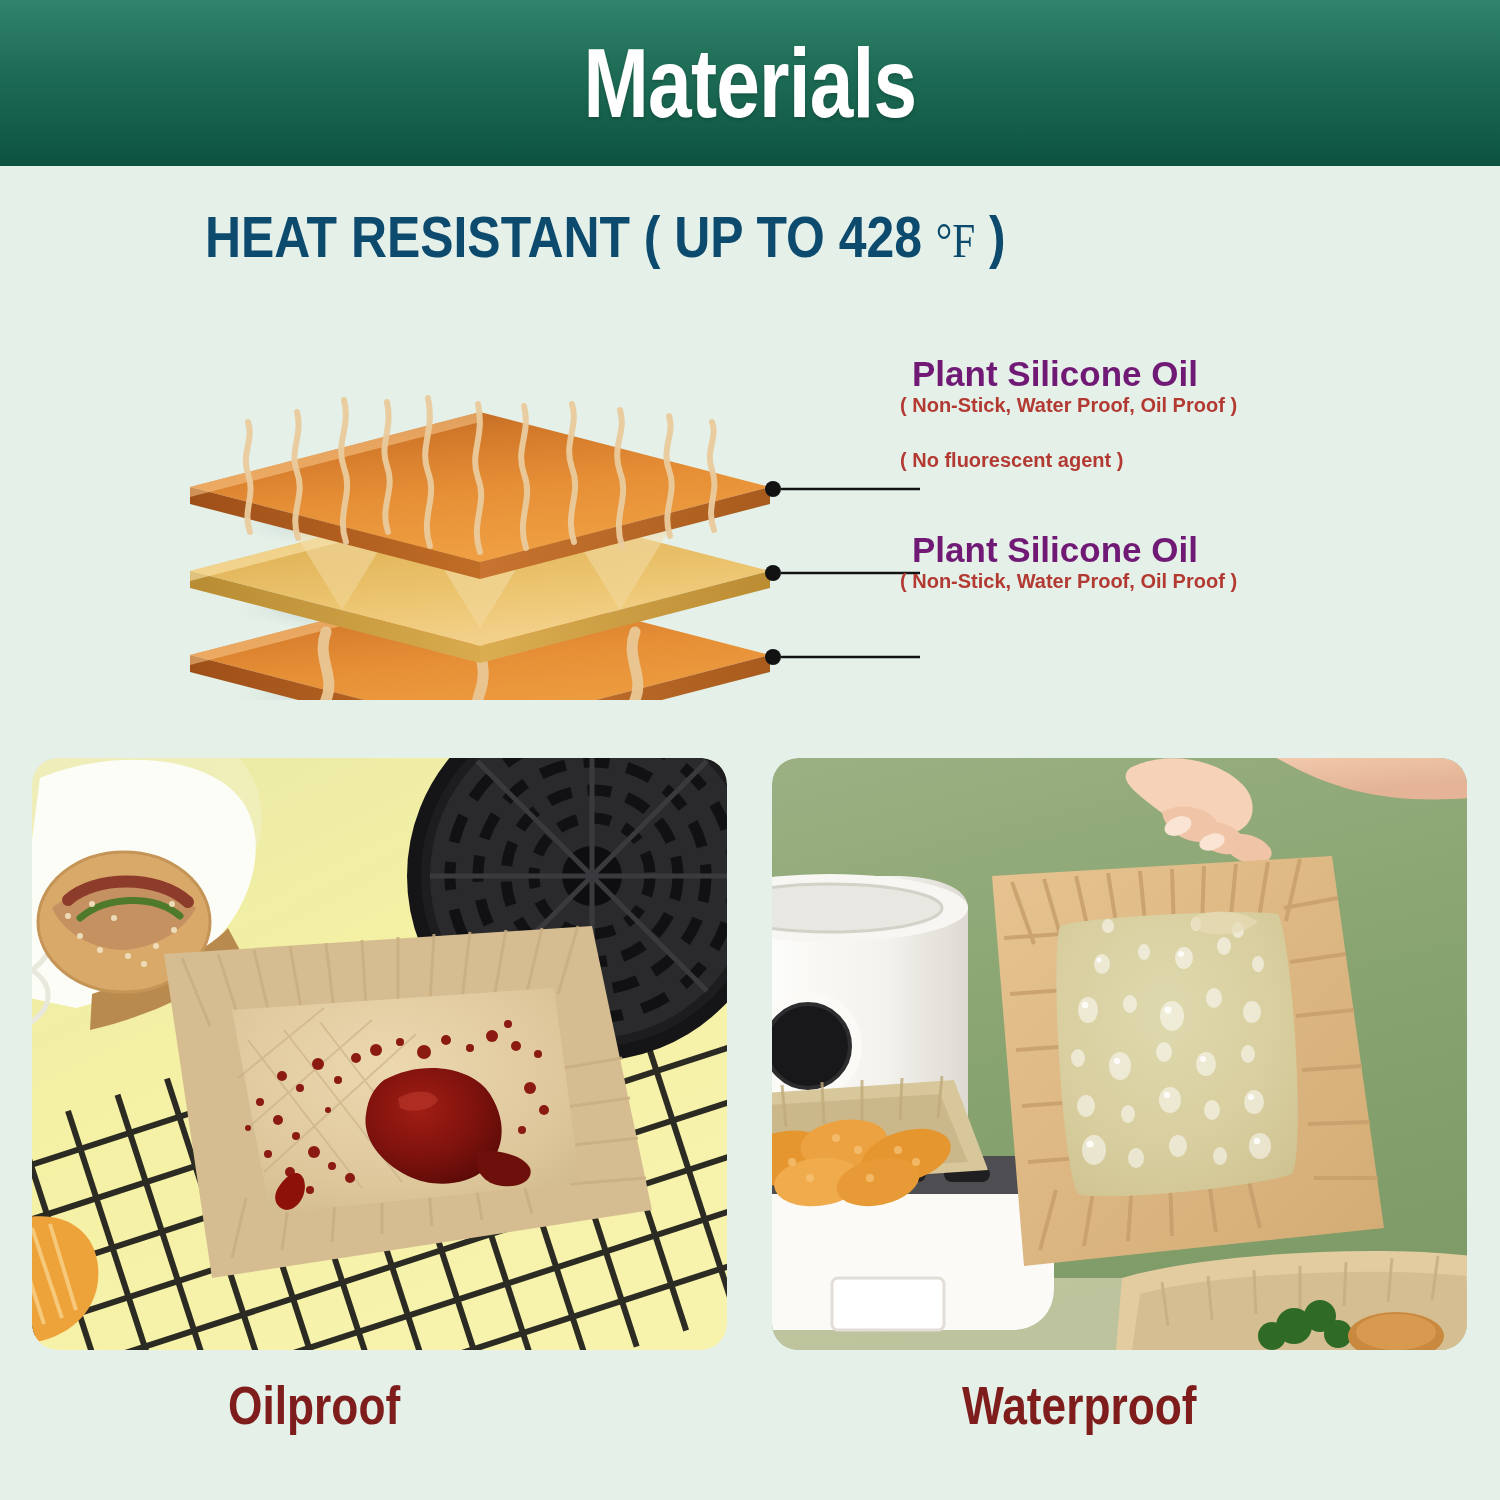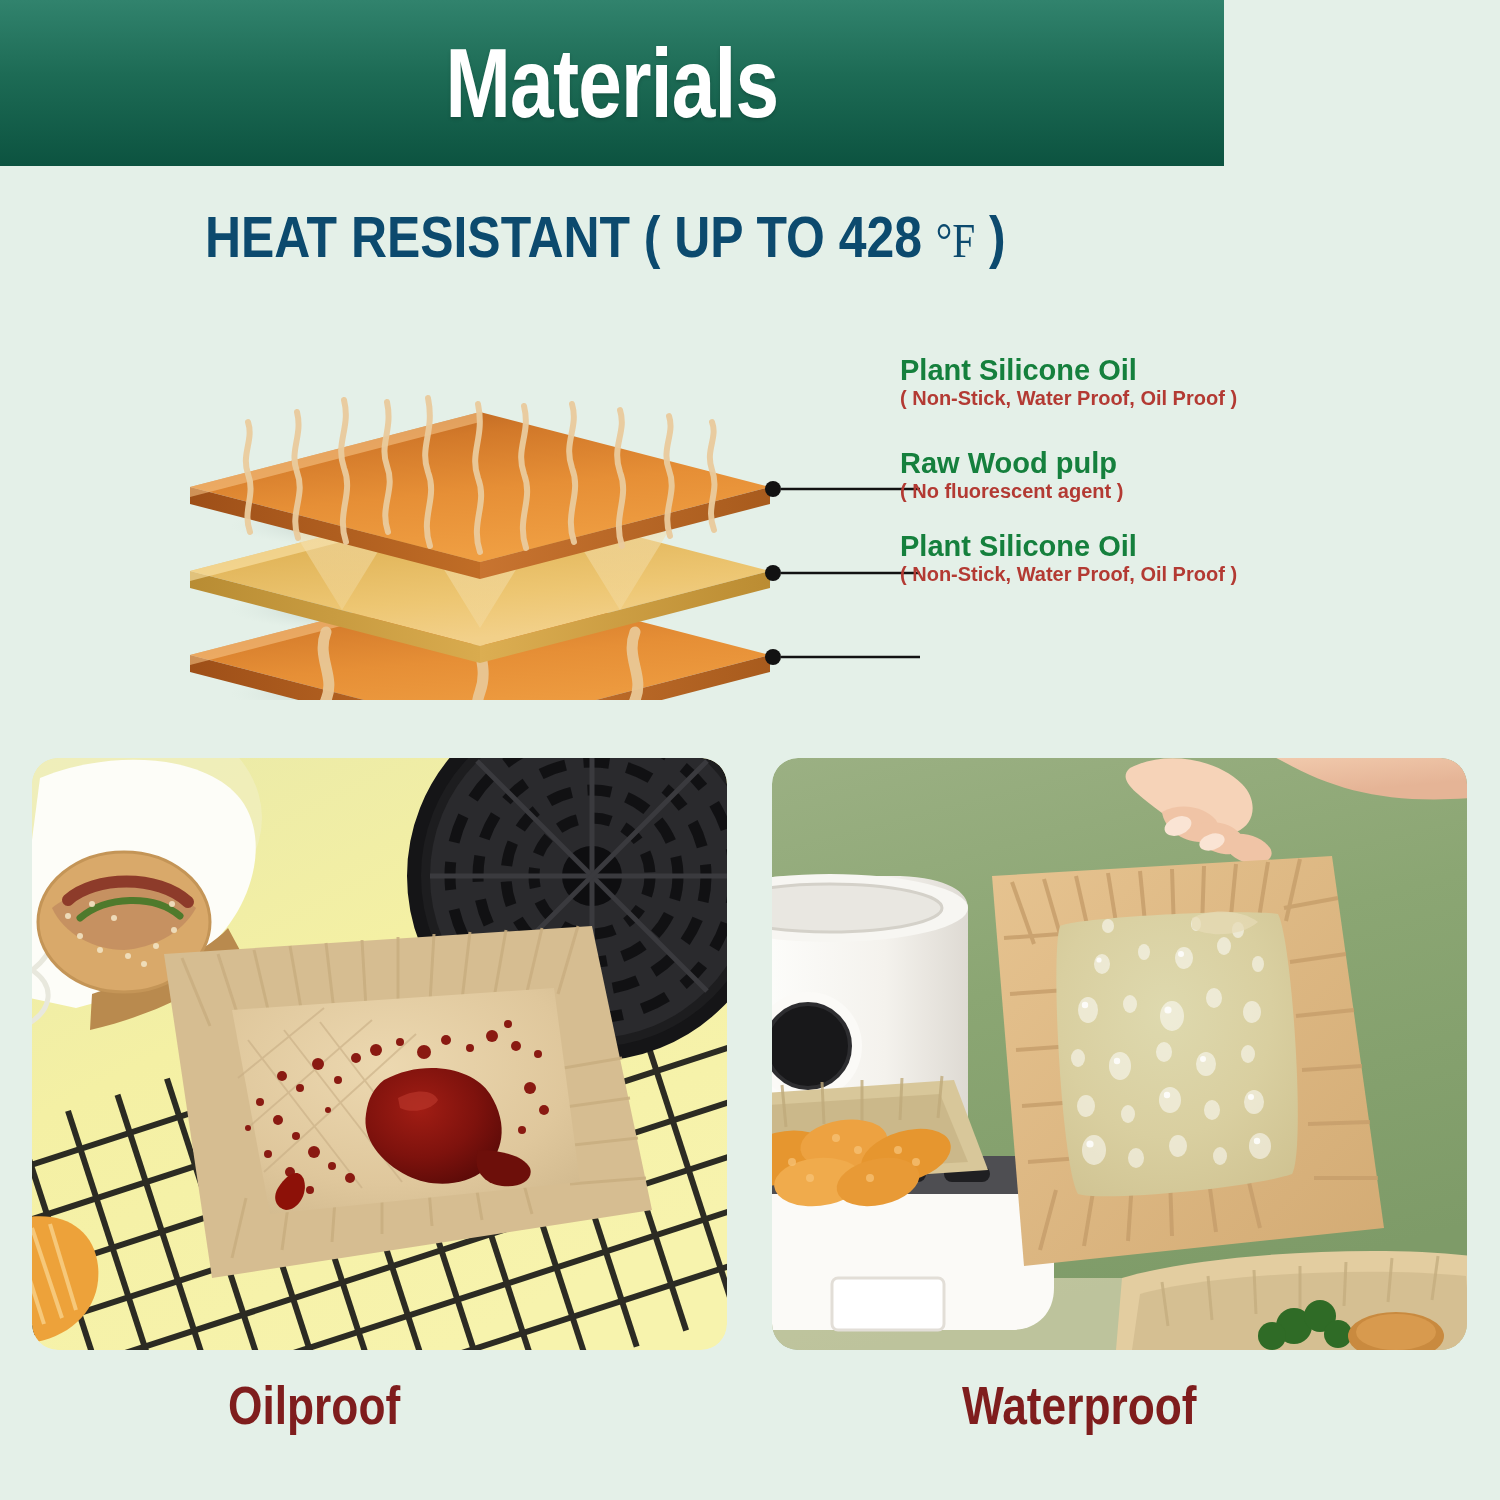--- a/index.html
+++ b/index.html
@@ -6,21 +6,21 @@
   html,body { width:1500px; height:1500px; }
   body {
     background:#e4f0e8;
     font-family:"Liberation Sans", sans-serif;
     overflow:hidden;
     position:relative;
   }
 
   
   .header{
-    position:absolute; left:0; top:0; width:1224px; height:166px;
+    position:absolute; left:0; top:0; width:1500px; height:166px;
     background:linear-gradient(180deg,#31836d 0%,#1d6b55 45%,#0c5340 100%);
     display:flex; align-items:center; justify-content:center;
   }
   .header-title{
     color:#ffffff;
     font-size:98px;
     font-weight:bold;
     letter-spacing:-1px;
     transform:scaleX(0.80);
     transform-origin:center;
@@ -39,22 +39,22 @@
   .deg{ font-family:"Liberation Serif", serif; font-weight:normal; font-size:48px; }
 
   
   .diagram{ position:absolute; left:130px; top:280px; width:790px; height:420px; }
   .diagram svg{ display:block; }
 
   
   .callouts{ position:absolute; left:900px; top:355px; width:470px; }
   .callout{ position:absolute; left:0; }
   .callout-title{
-    font-size:29px; font-weight:bold; color:#15803d;
-    white-space:nowrap; line-height:1.08;
+    font-size:35px; font-weight:bold; color:#701a75;
+    white-space:nowrap; line-height:1.08;margin-left:12px;
   }
   .callout-sub{
     font-size:20px; font-weight:bold; color:#b33a33;
     white-space:nowrap; line-height:1.15; margin-top:1px;
   }
   .c1{ top:0; }
   .c2{ top:93px; }
   .c3{ top:176px; }
 
   
@@ -194,21 +194,20 @@
 </div>
 
 <div class="callouts">
 
   <div class="callout c1">
     <div class="callout-title">Plant Silicone Oil</div>
     <div class="callout-sub">( Non-Stick, Water Proof, Oil Proof )</div>
   </div>
 
   <div class="callout c2">
-    <div class="callout-title">Raw Wood pulp</div>
     <div class="callout-sub">( No fluorescent agent )</div>
   </div>
 
   <div class="callout c3">
     <div class="callout-title">Plant Silicone Oil</div>
     <div class="callout-sub">( Non-Stick, Water Proof, Oil Proof )</div>
   </div>
 </div>
 
 <div class="panel panel-left">

